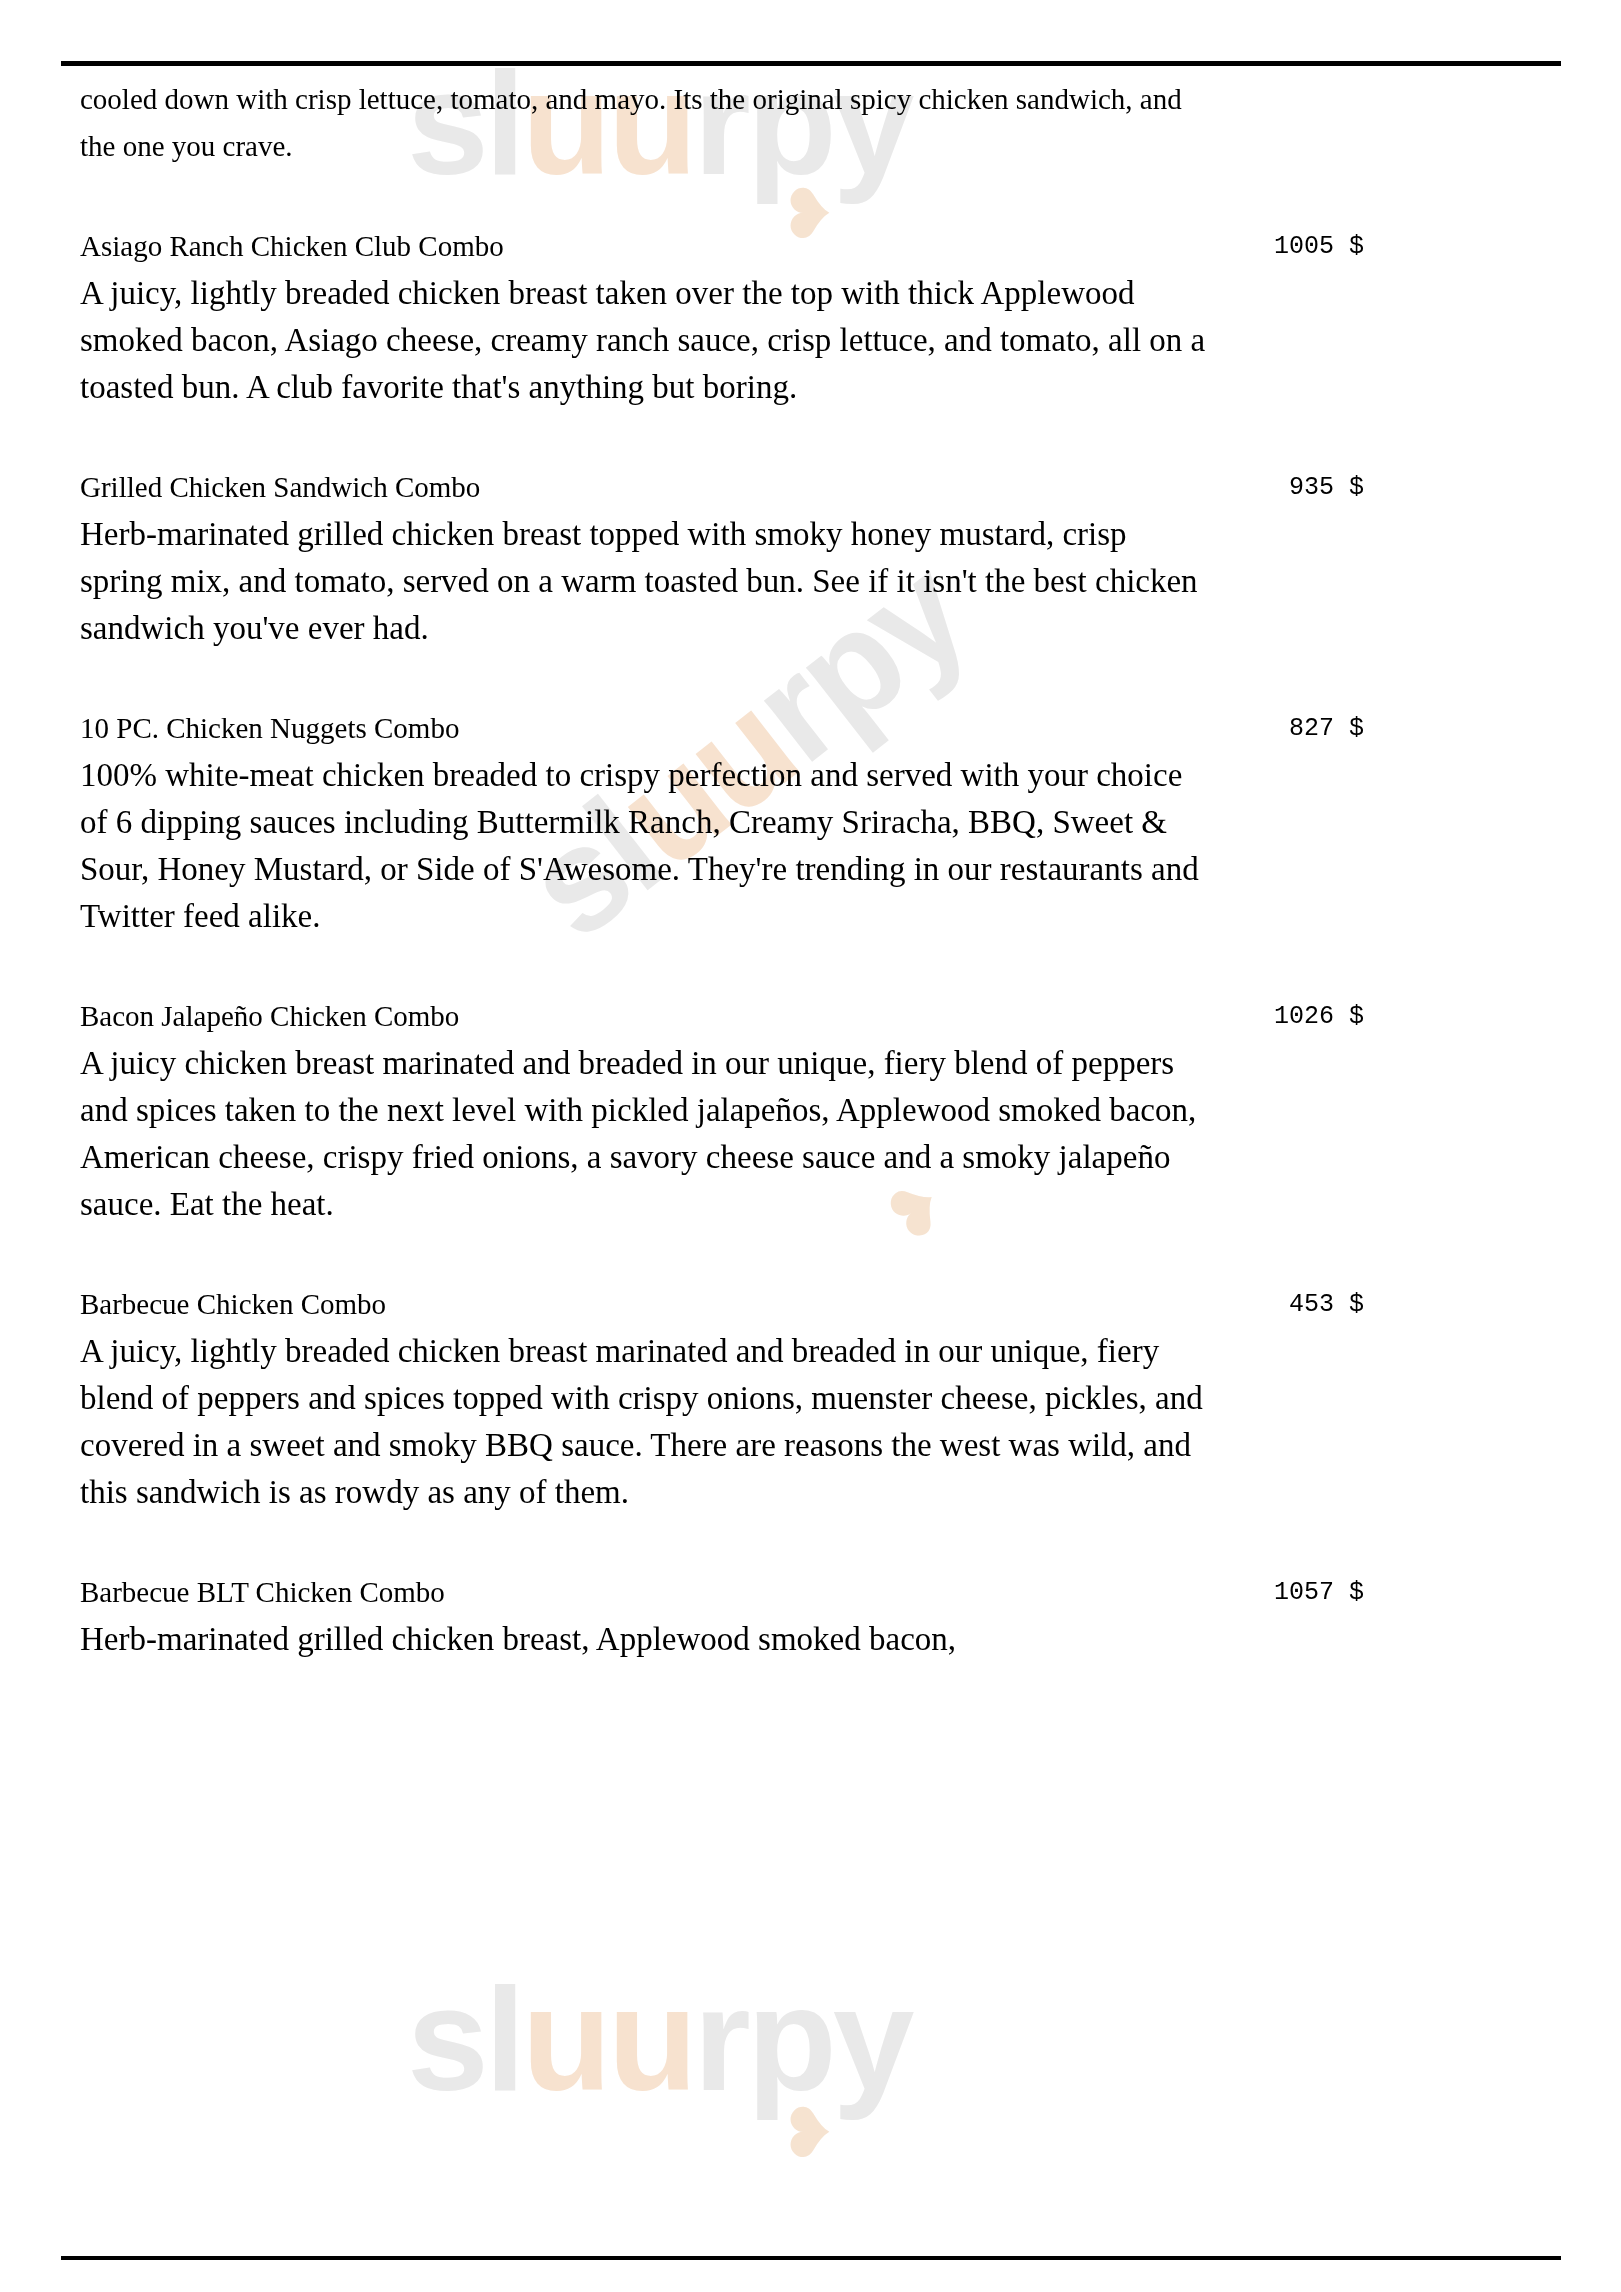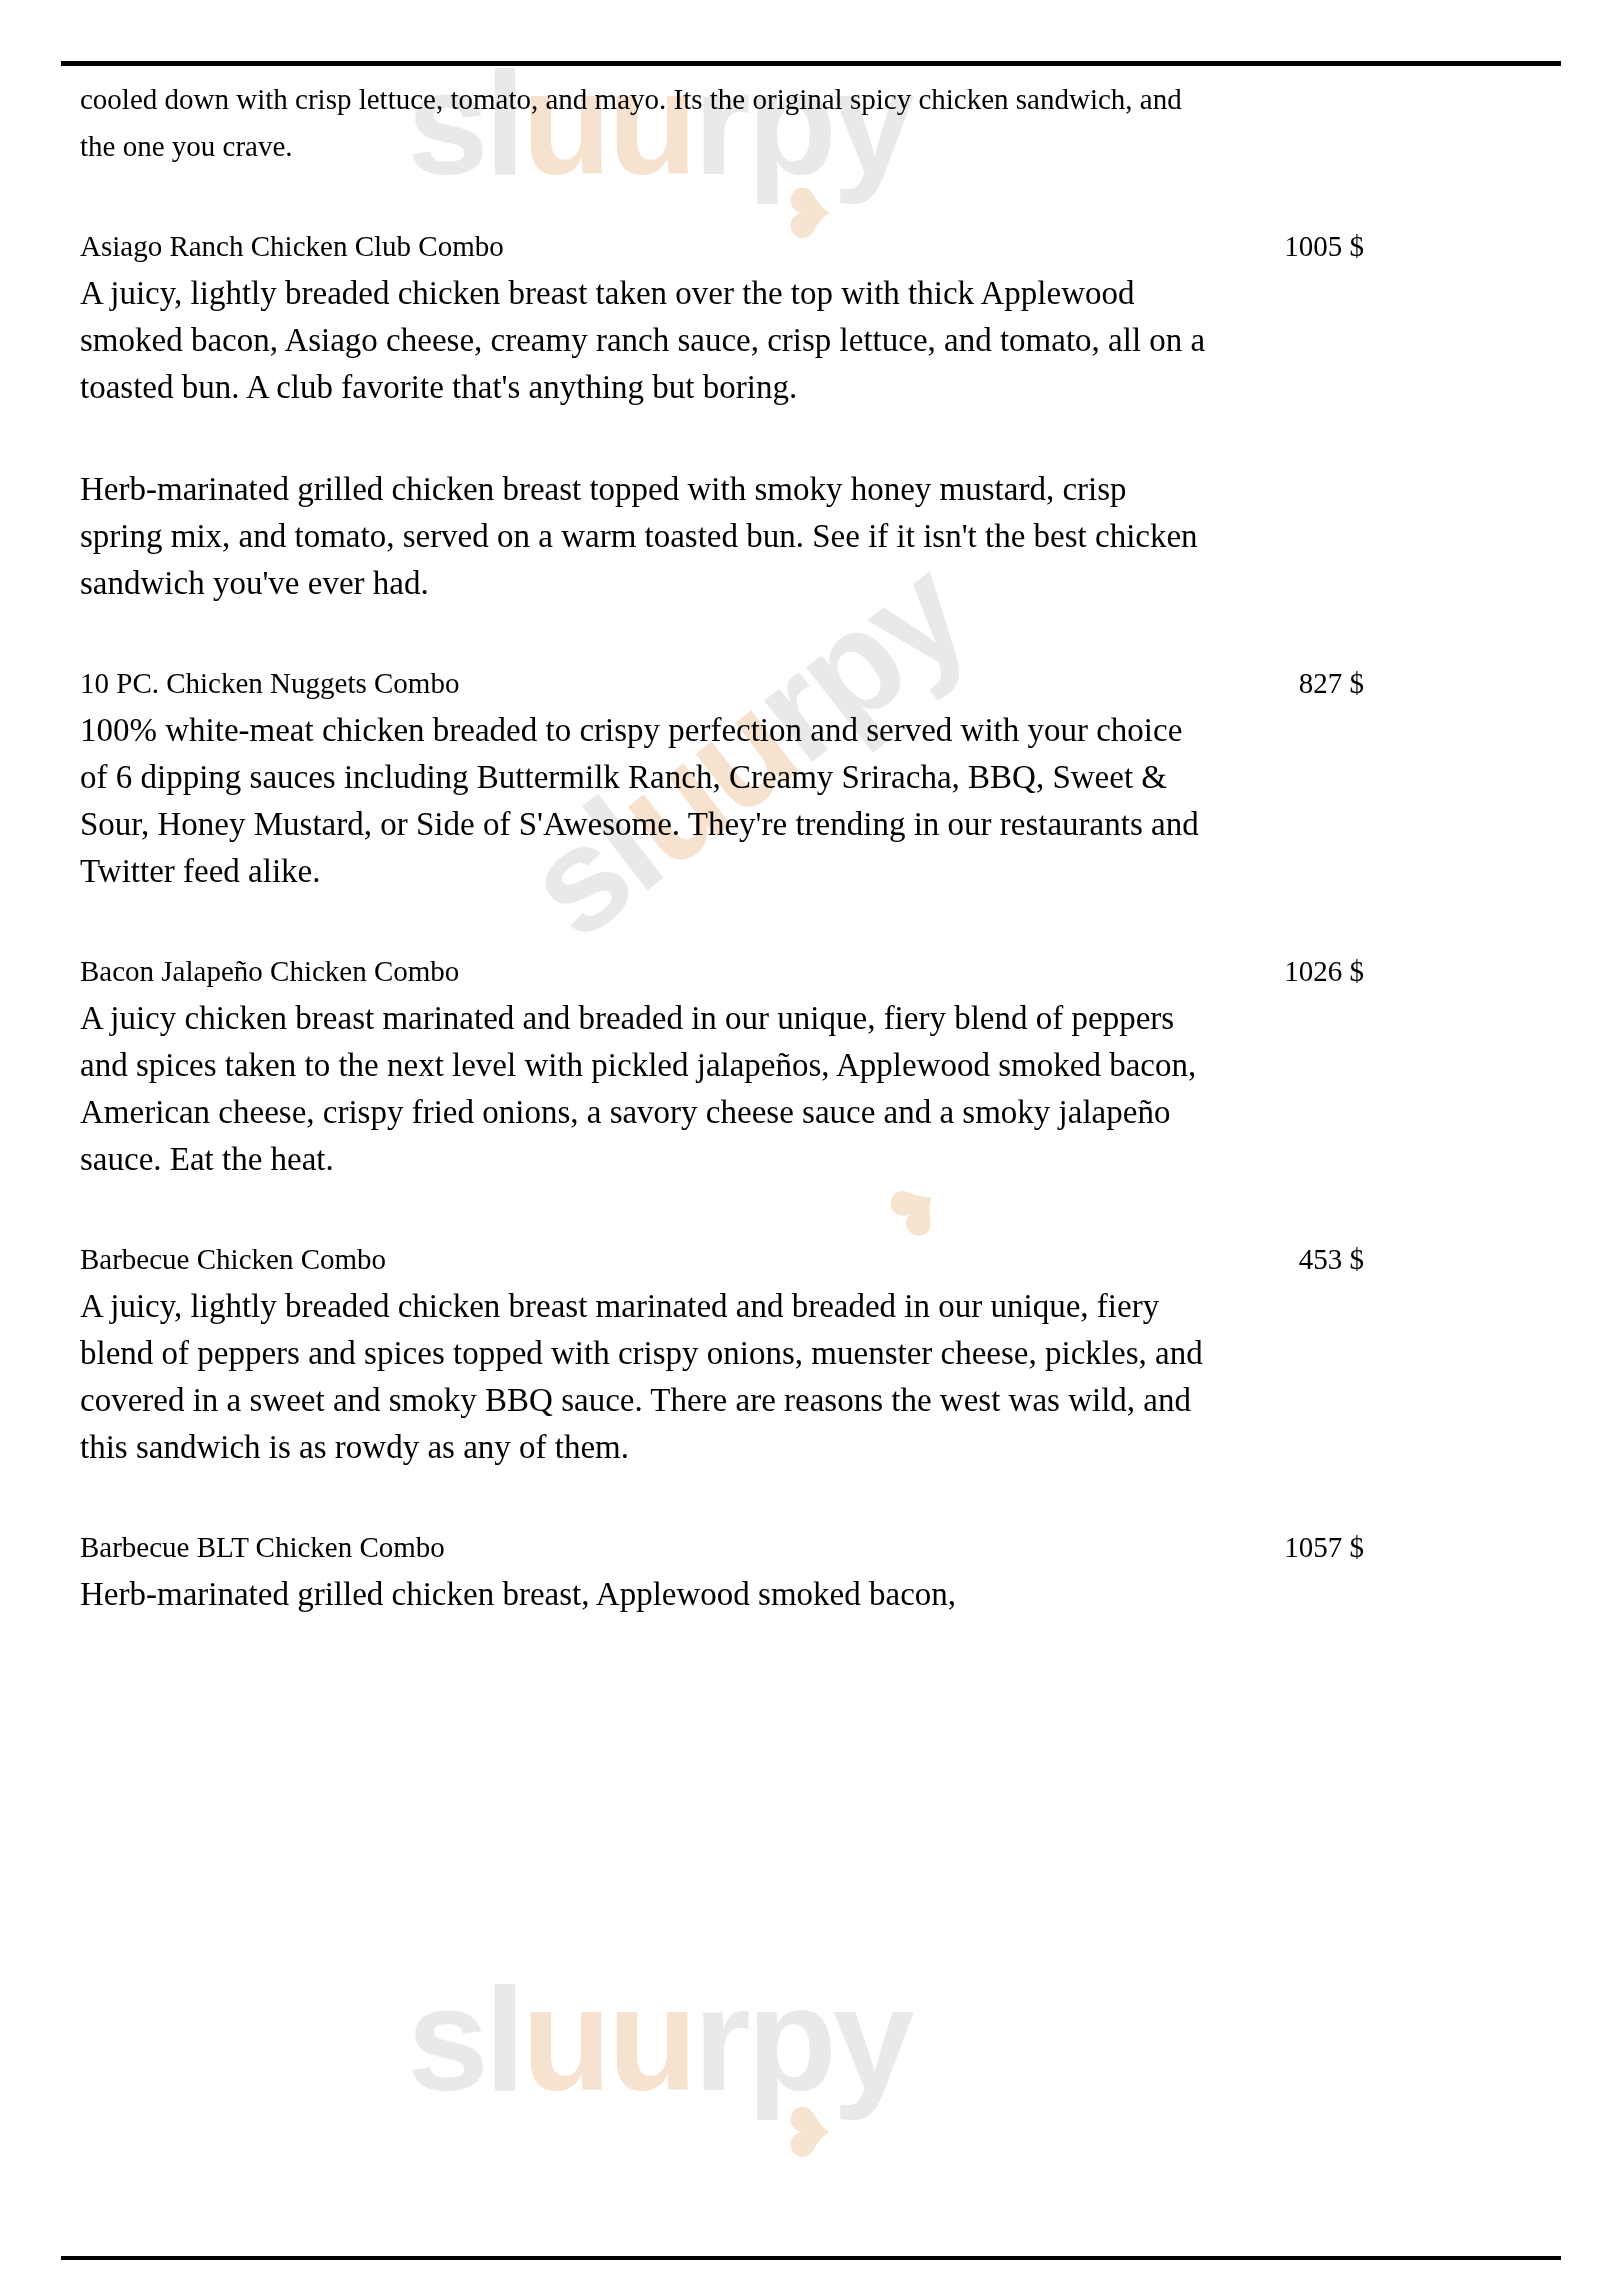--- a/index.html
+++ b/index.html
@@ -80,23 +80,24 @@
     align-items: center;
     justify-content: space-between;
     width: 1284px;
     margin-top: 12px;
   }
   .item-name {
     font-size: 29px;
     line-height: 43px;
   }
   .item-price {
-    font-size: 29px;
+    font-size: 25px;
     line-height: 43px;
     white-space: nowrap;
+    font-family: Liberation Mono, monospace;
   }
   .item-desc {
     font-size: 33px;
     line-height: 47px;
     width: 1137px;
     margin-top: 2px;
   }
 </style>
 </head>
 <body>
@@ -122,20 +123,24 @@
 
     <div class="item">
       <div class="item-head">
         <div class="item-name">Asiago Ranch Chicken Club Combo</div>
         <div class="item-price">1005 $</div>
       </div>
       <div class="item-desc">A juicy, lightly breaded chicken breast taken over the top with thick Applewood smoked bacon, Asiago cheese, creamy ranch sauce, crisp lettuce, and tomato, all on a toasted bun. A club favorite that's anything but boring.</div>
     </div>
 
     <div class="item">
+      <div class="item-head">
+        <div class="item-name">Grilled Chicken Sandwich Combo</div>
+        <div class="item-price">935 $</div>
+      </div>
       <div class="item-desc">Herb-marinated grilled chicken breast topped with smoky honey mustard, crisp spring mix, and tomato, served on a warm toasted bun. See if it isn't the best chicken sandwich you've ever had.</div>
     </div>
 
     <div class="item">
       <div class="item-head">
         <div class="item-name">10 PC. Chicken Nuggets Combo</div>
         <div class="item-price">827 $</div>
       </div>
       <div class="item-desc">100% white-meat chicken breaded to crispy perfection and served with your choice of 6 dipping sauces including Buttermilk Ranch, Creamy Sriracha, BBQ, Sweet &amp; Sour, Honey Mustard, or Side of S'Awesome. They're trending in our restaurants and Twitter feed alike.</div>
     </div>

